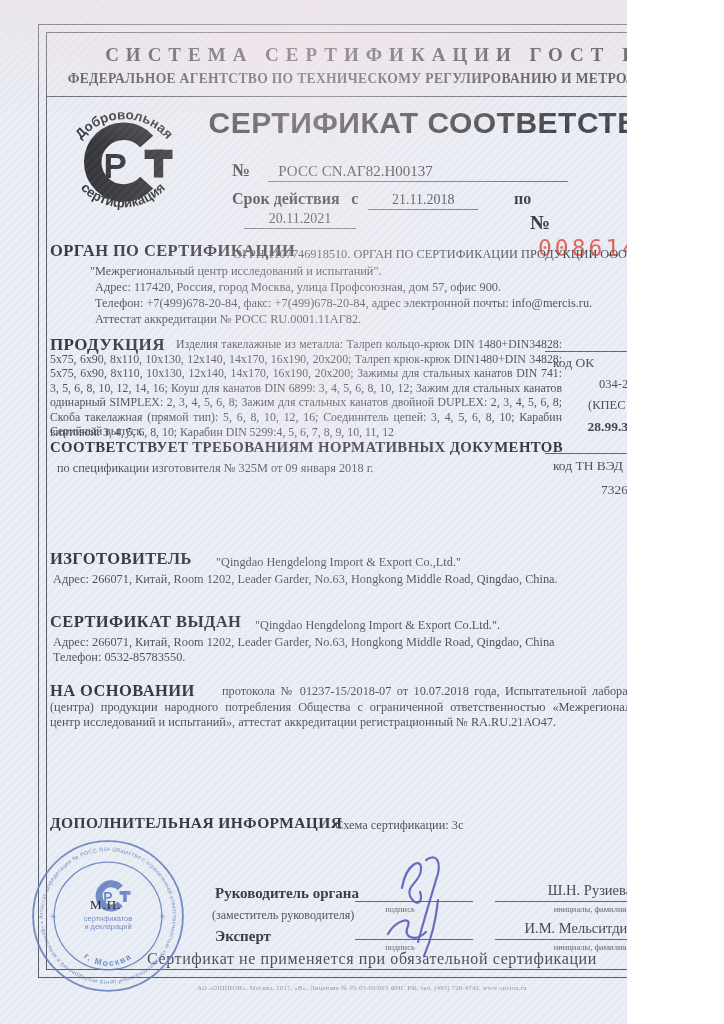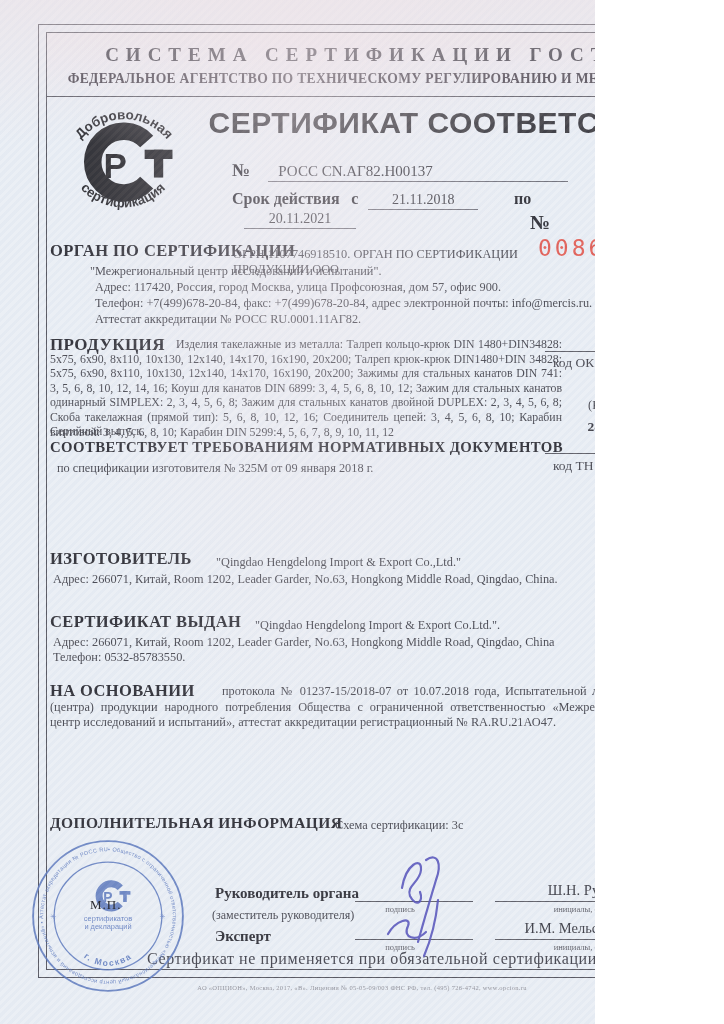--- a/index.html
+++ b/index.html
@@ -3,20 +3,21 @@
 <meta charset="utf-8">
 <style>
   html,body{margin:0;padding:0;}
   .page{
     position:relative;
     width:595px;height:1024px;
     background:#e8edf4;
     font-family:"Liberation Serif", serif;
     color:#34343c;
     overflow:hidden;
+    padding-left:32px;
   }
   .page::before{
     content:"";position:absolute;inset:0;pointer-events:none;
     background:
       linear-gradient(180deg, rgba(238,222,226,.45) 0%, rgba(238,222,226,0) 14%),
       radial-gradient(ellipse at 50% 12%, rgba(244,230,234,.35), rgba(244,230,234,0) 55%),
       repeating-linear-gradient(135deg, rgba(255,255,255,.12) 0 3px, rgba(205,215,230,.10) 3px 6px);
     z-index:5;
   }
   .abs{position:absolute;}

